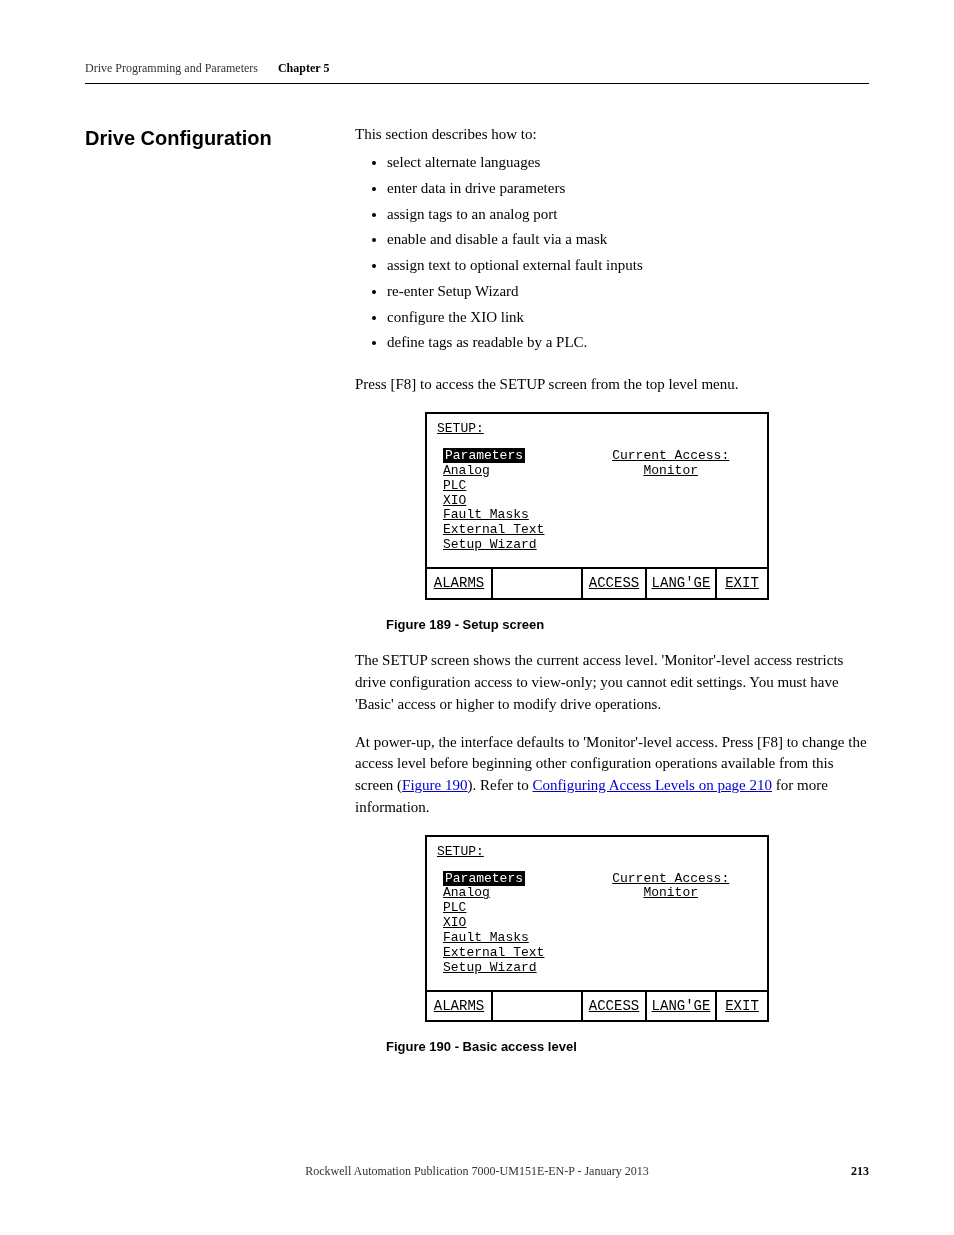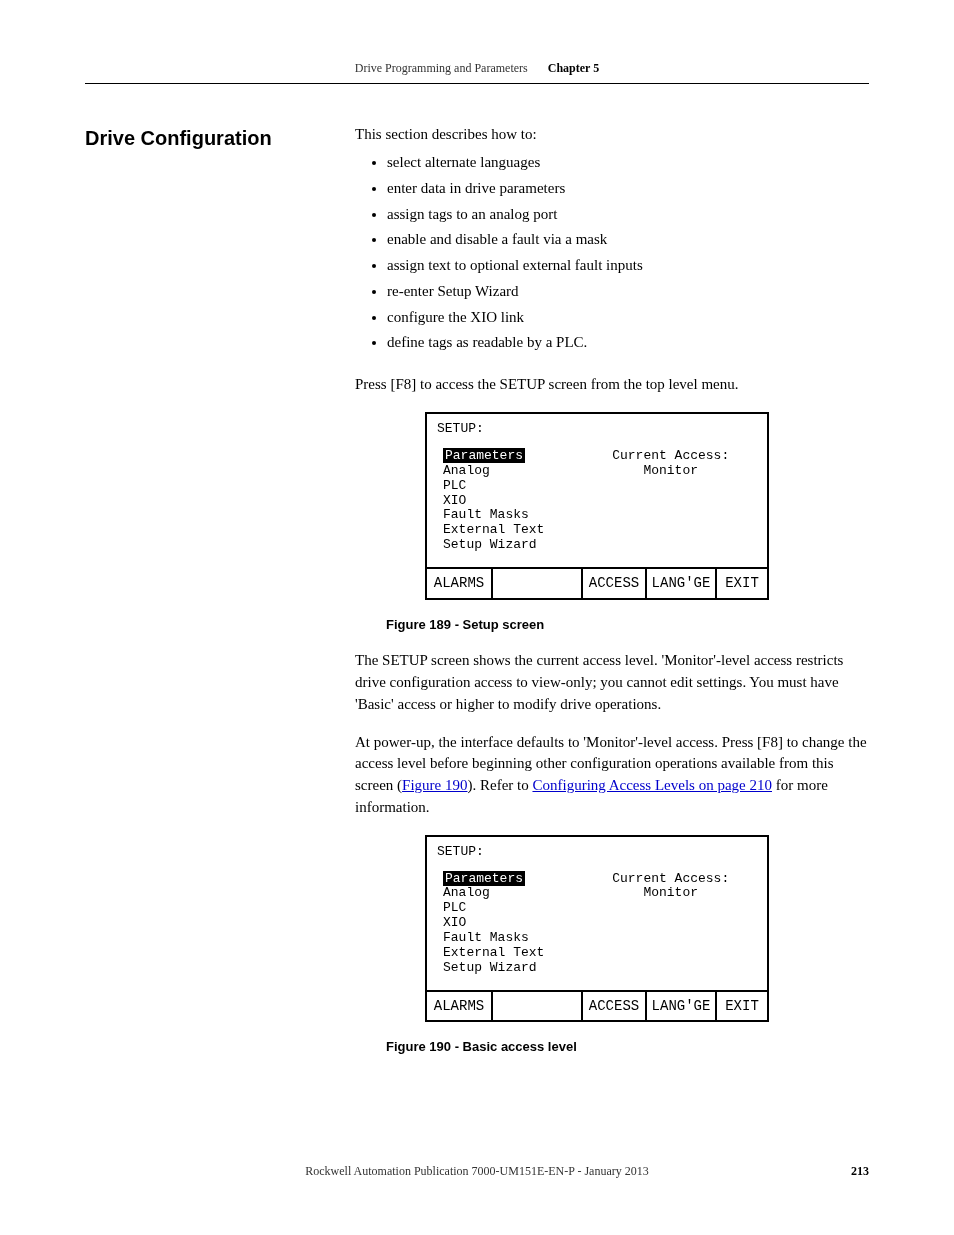--- a/index.html
+++ b/index.html
@@ -5,21 +5,21 @@
   body {
     font-family: Georgia, "Times New Roman", serif;
     margin: 0;
     padding: 60px 85px 40px 85px;
     color: #000;
     font-size: 15px;
     line-height: 1.45;
   }
   .header-row {
     display: flex;
-    justify-content: center;
+    justify-content: flex-start;
     align-items: baseline;
     gap: 20px;
     margin-bottom: 6px;
   }
   .header-row .doc-title {
     font-size: 12px;
     color: #333;
   }
   .header-row .chapter {
     font-size: 12px;
@@ -66,20 +66,21 @@
     font-size: 13px;
     margin: 16px 0;
     padding-left: 31px;
   }
   a.link {
     color: #0000cc;
     text-decoration: underline;
   }
   .screen-wrap {
     margin: 14px 0 14px 70px;
+    text-decoration: underline;
   }
   .screen {
     border: 2px solid #000;
     width: 340px;
     font-family: "Courier New", monospace;
     font-size: 13px;
     background: #fff;
   }
   .screen-top {
     padding: 6px 10px 2px 10px;

